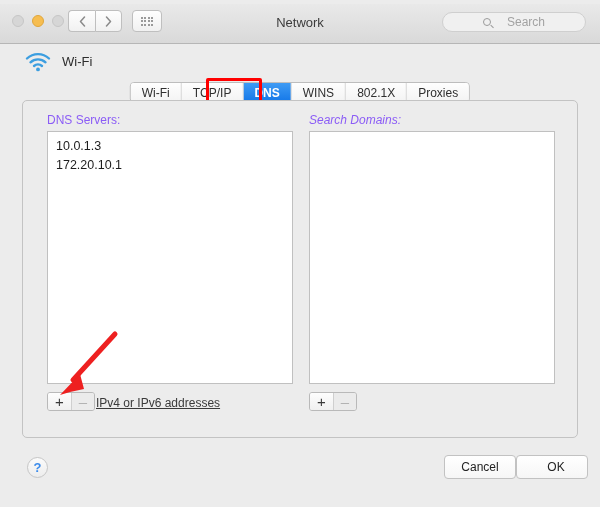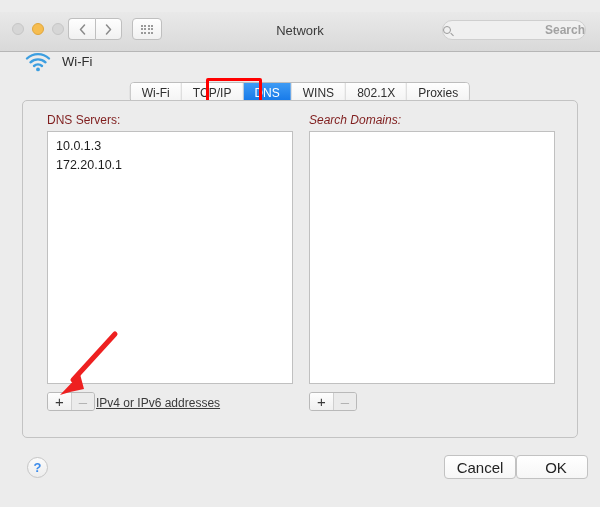--- a/index.html
+++ b/index.html
@@ -13,21 +13,21 @@
 
   .window {
     position: relative;
     width: 600px; height: 507px;
     background: #ececec;
     overflow: hidden;
   }
 
   
   .titlebar {
-    position: absolute; left: 0; top: 12px;
+    position: absolute; left: 0; top: 4px;
     width: 600px; height: 40px;
     background: linear-gradient(to bottom, #e9e9e9 0%, #d9d9d9 100%);
     border-bottom: 1px solid #b6b6b6;
     padding-left: 20px;
   }
   .traffic {
     position: absolute; top: 11px; left: 12px;
     display: flex; gap: 8px; align-items: center;
   }
   .light { width: 12px; height: 12px; border-radius: 50%; }
@@ -63,23 +63,22 @@
     position: absolute; top: 0; left: 0; width: 600px; height: 36px;
     display: flex; align-items: center; justify-content: center;
     font-size: 13px; color: #3b3b3b;
   }
 
   .searchfield {
     position: absolute; top: 8px; right: 14px;
     width: 144px; height: 20px;
     background: #f0f0f0;
     border: 1px solid #cfcfcf; border-radius: 10px;
-    display: flex; align-items: center; justify-content: space-between;
+    display: flex; align-items: center; justify-content: center;
     gap: 16px;
-    font-weight: bold;
   }
   .mag {
     width: 8px; height: 8px; border: 1.3px solid #9b9b9b;
     border-radius: 50%; position: relative; display: inline-block;
   }
   .mag::after {
     content: ""; position: absolute; right: -4px; bottom: -2px;
     width: 4px; height: 1.3px; background: #9b9b9b;
     transform: rotate(45deg);
   }
@@ -107,20 +106,21 @@
     display: flex; align-items: center; justify-content: center;
     font-size: 12px; color: #2f2f2f;
     background: linear-gradient(to bottom,#fefefe,#f3f3f3);
     border-right: 1px solid #cfcfcf;
     white-space: nowrap;
   }
   .tab:last-child { border-right: none; }
   .tab.active {
     background: linear-gradient(to bottom,#3e9bf4,#1477e8);
     color: #ffffff;
+    font-weight: bold;
   }
 
   .tab-highlight {
     position: absolute;
     border: 3px solid #ff0000;
     border-radius: 2px;
     pointer-events: none;
   }
 
   
@@ -128,21 +128,21 @@
     position: absolute;
     left: 22px; top: 100px;
     width: 556px; height: 338px;
     background: #ececec;
     border: 1px solid #c3c3c3;
     border-radius: 5px;
   }
 
   .col-label {
     position: absolute;
-    font-size: 12px; color: #7f1d1d;
+    font-size: 12px; color: #8b5cf6;
   }
   .listbox {
     position: absolute;
     background: #ffffff;
     border: 1px solid #c0c0c0;
     overflow: hidden;
     padding: 5px 0 16px 0;
   }
   .listbox .row {
     font-size: 12.5px; color: #1d1d1d;
@@ -184,21 +184,21 @@
     border: 1px solid #c6c6c6;
     display: flex; align-items: center; justify-content: center;
     font-size: 13px; color: #3b8beb; font-weight: bold;
   }
   .pushbtn {
     position: absolute; top: 10px;
     height: 24px; min-width: 72px;
     background: linear-gradient(to bottom,#ffffff,#f6f6f6);
     border: 1px solid #c2c2c2; border-radius: 4px;
     display: flex; align-items: center; justify-content: center;
-    font-size: 15px; color: #232323; margin-left: 13px;
+    font-size: 12px; color: #232323; margin-left: 13px;
   }
   #btn-cancel { right: 84px; width: 66px; }
   #btn-ok     { right: 12px; width: 66px; padding-left: 8px; }
 
   
   .arrow-svg {
     position: absolute; left: 40px; top: 320px;
     width: 100px; height: 90px;
     pointer-events: none;
   }

